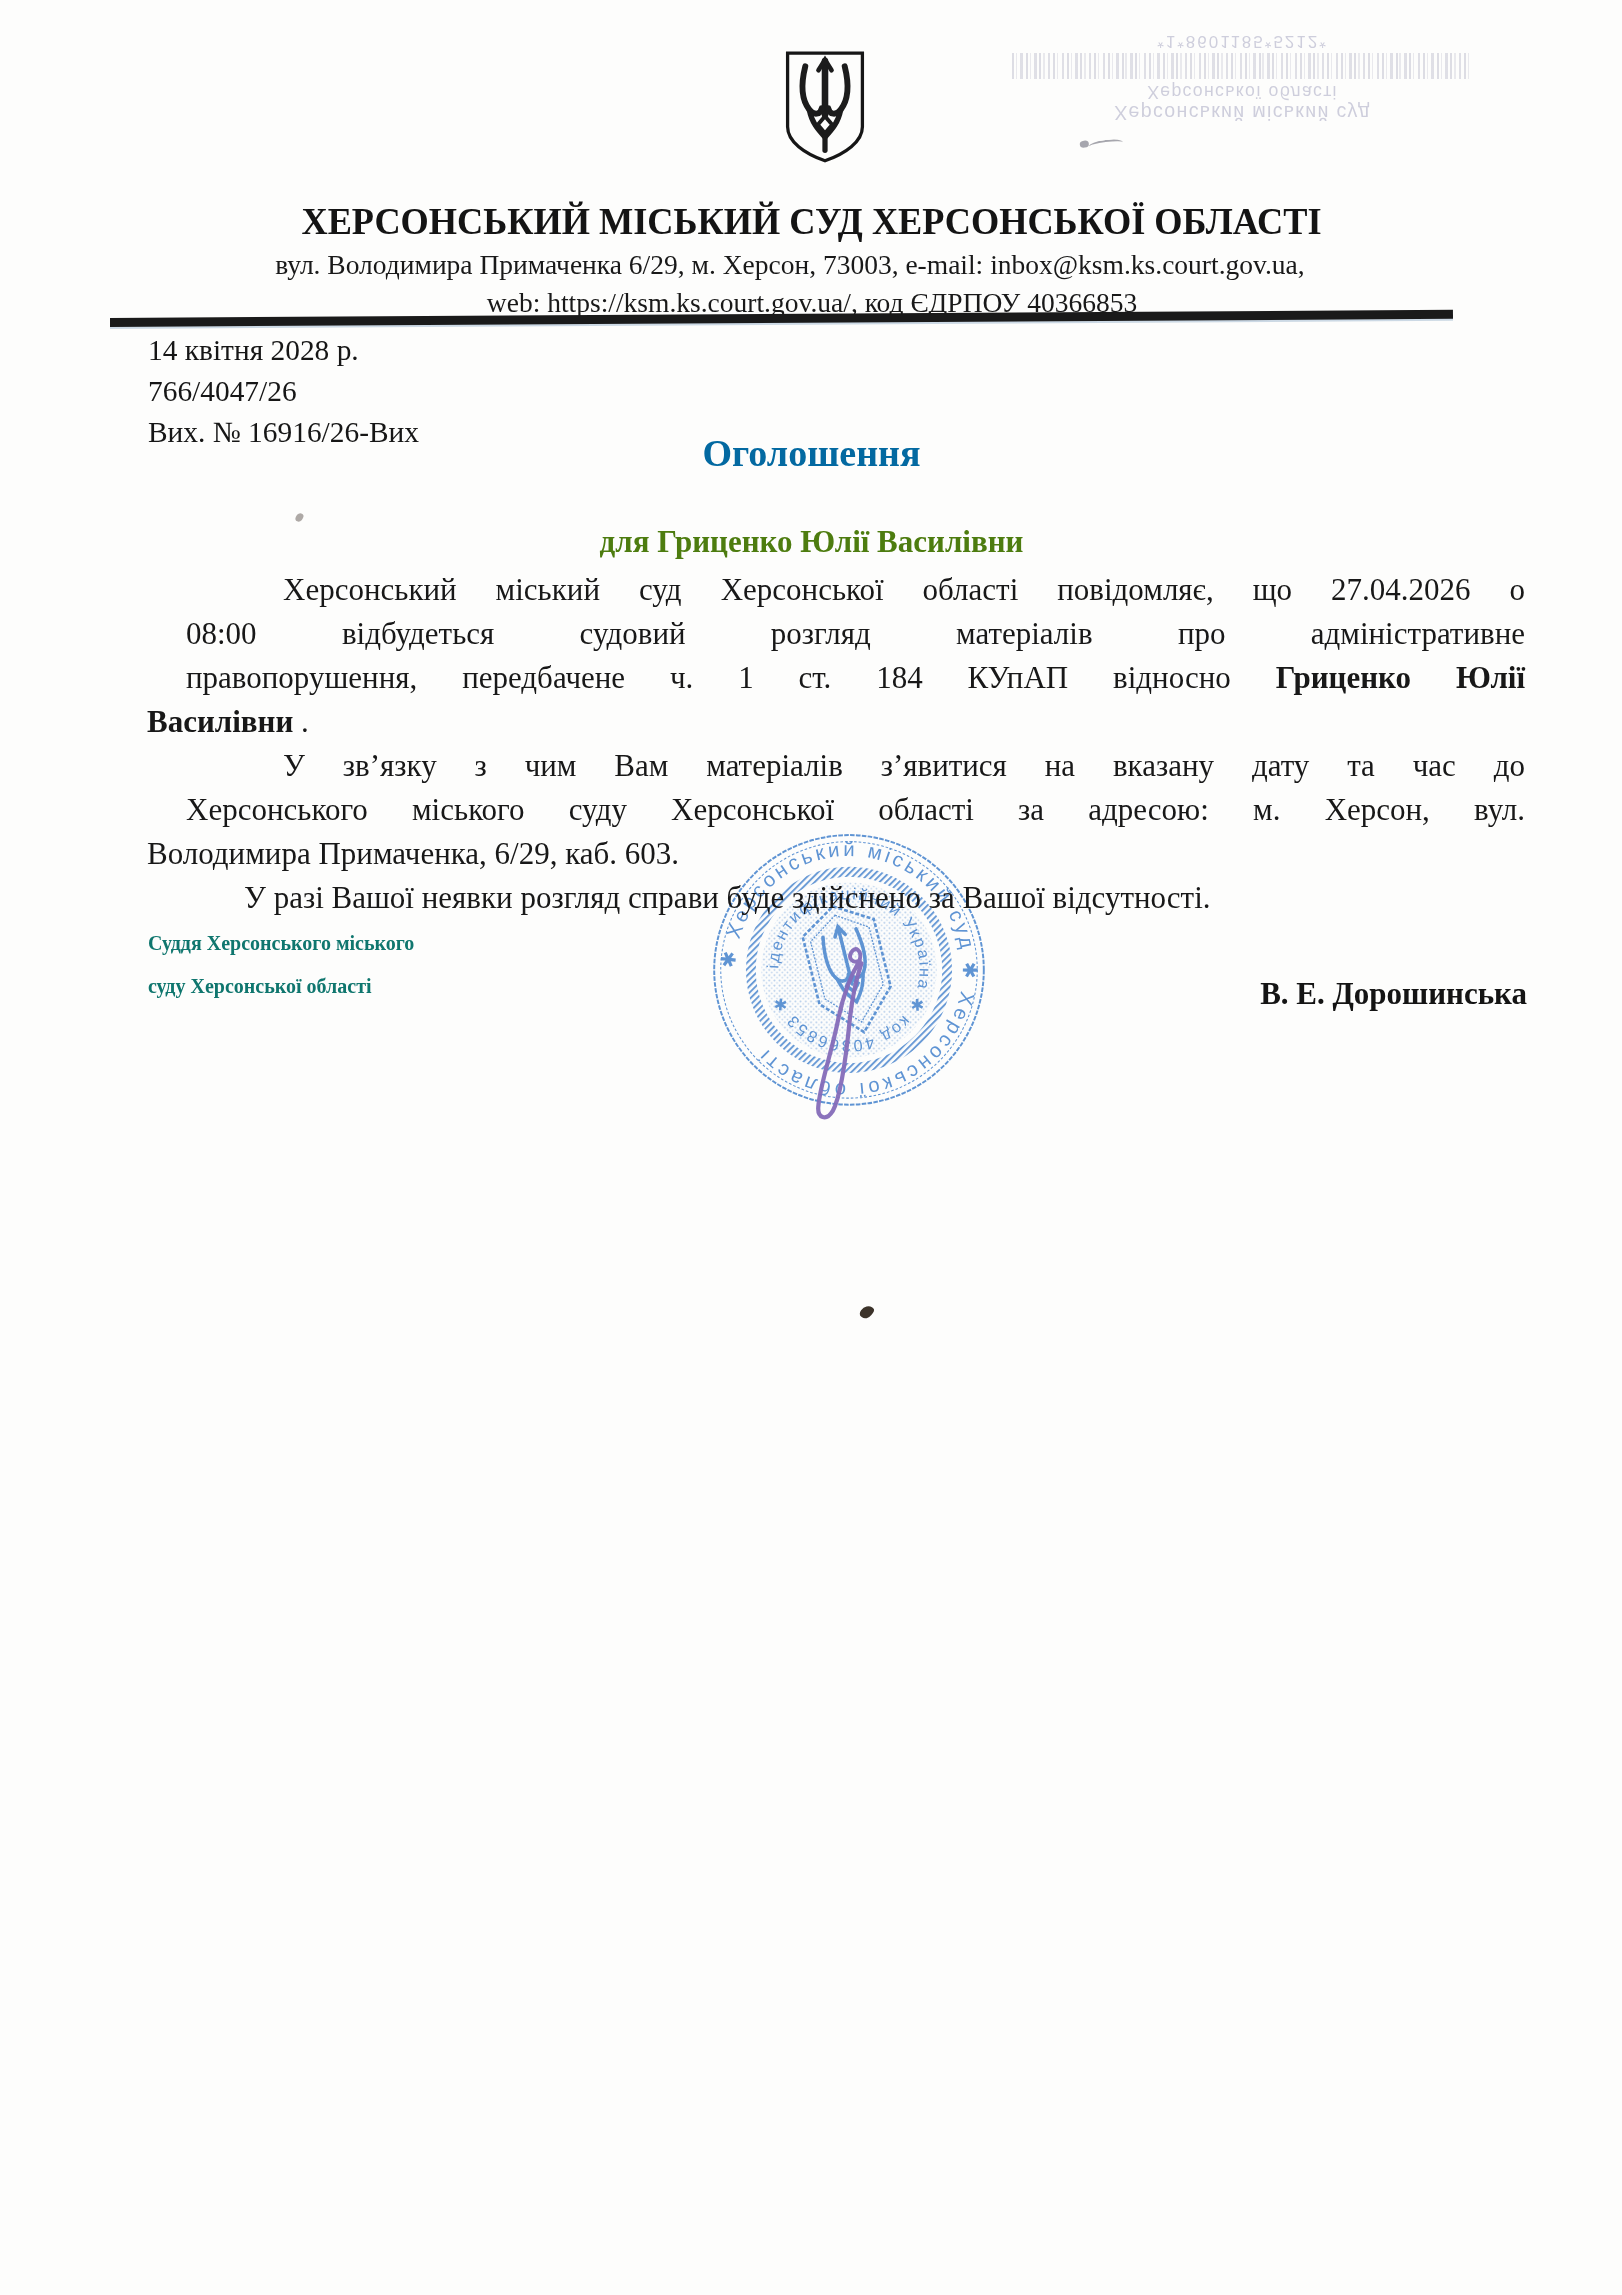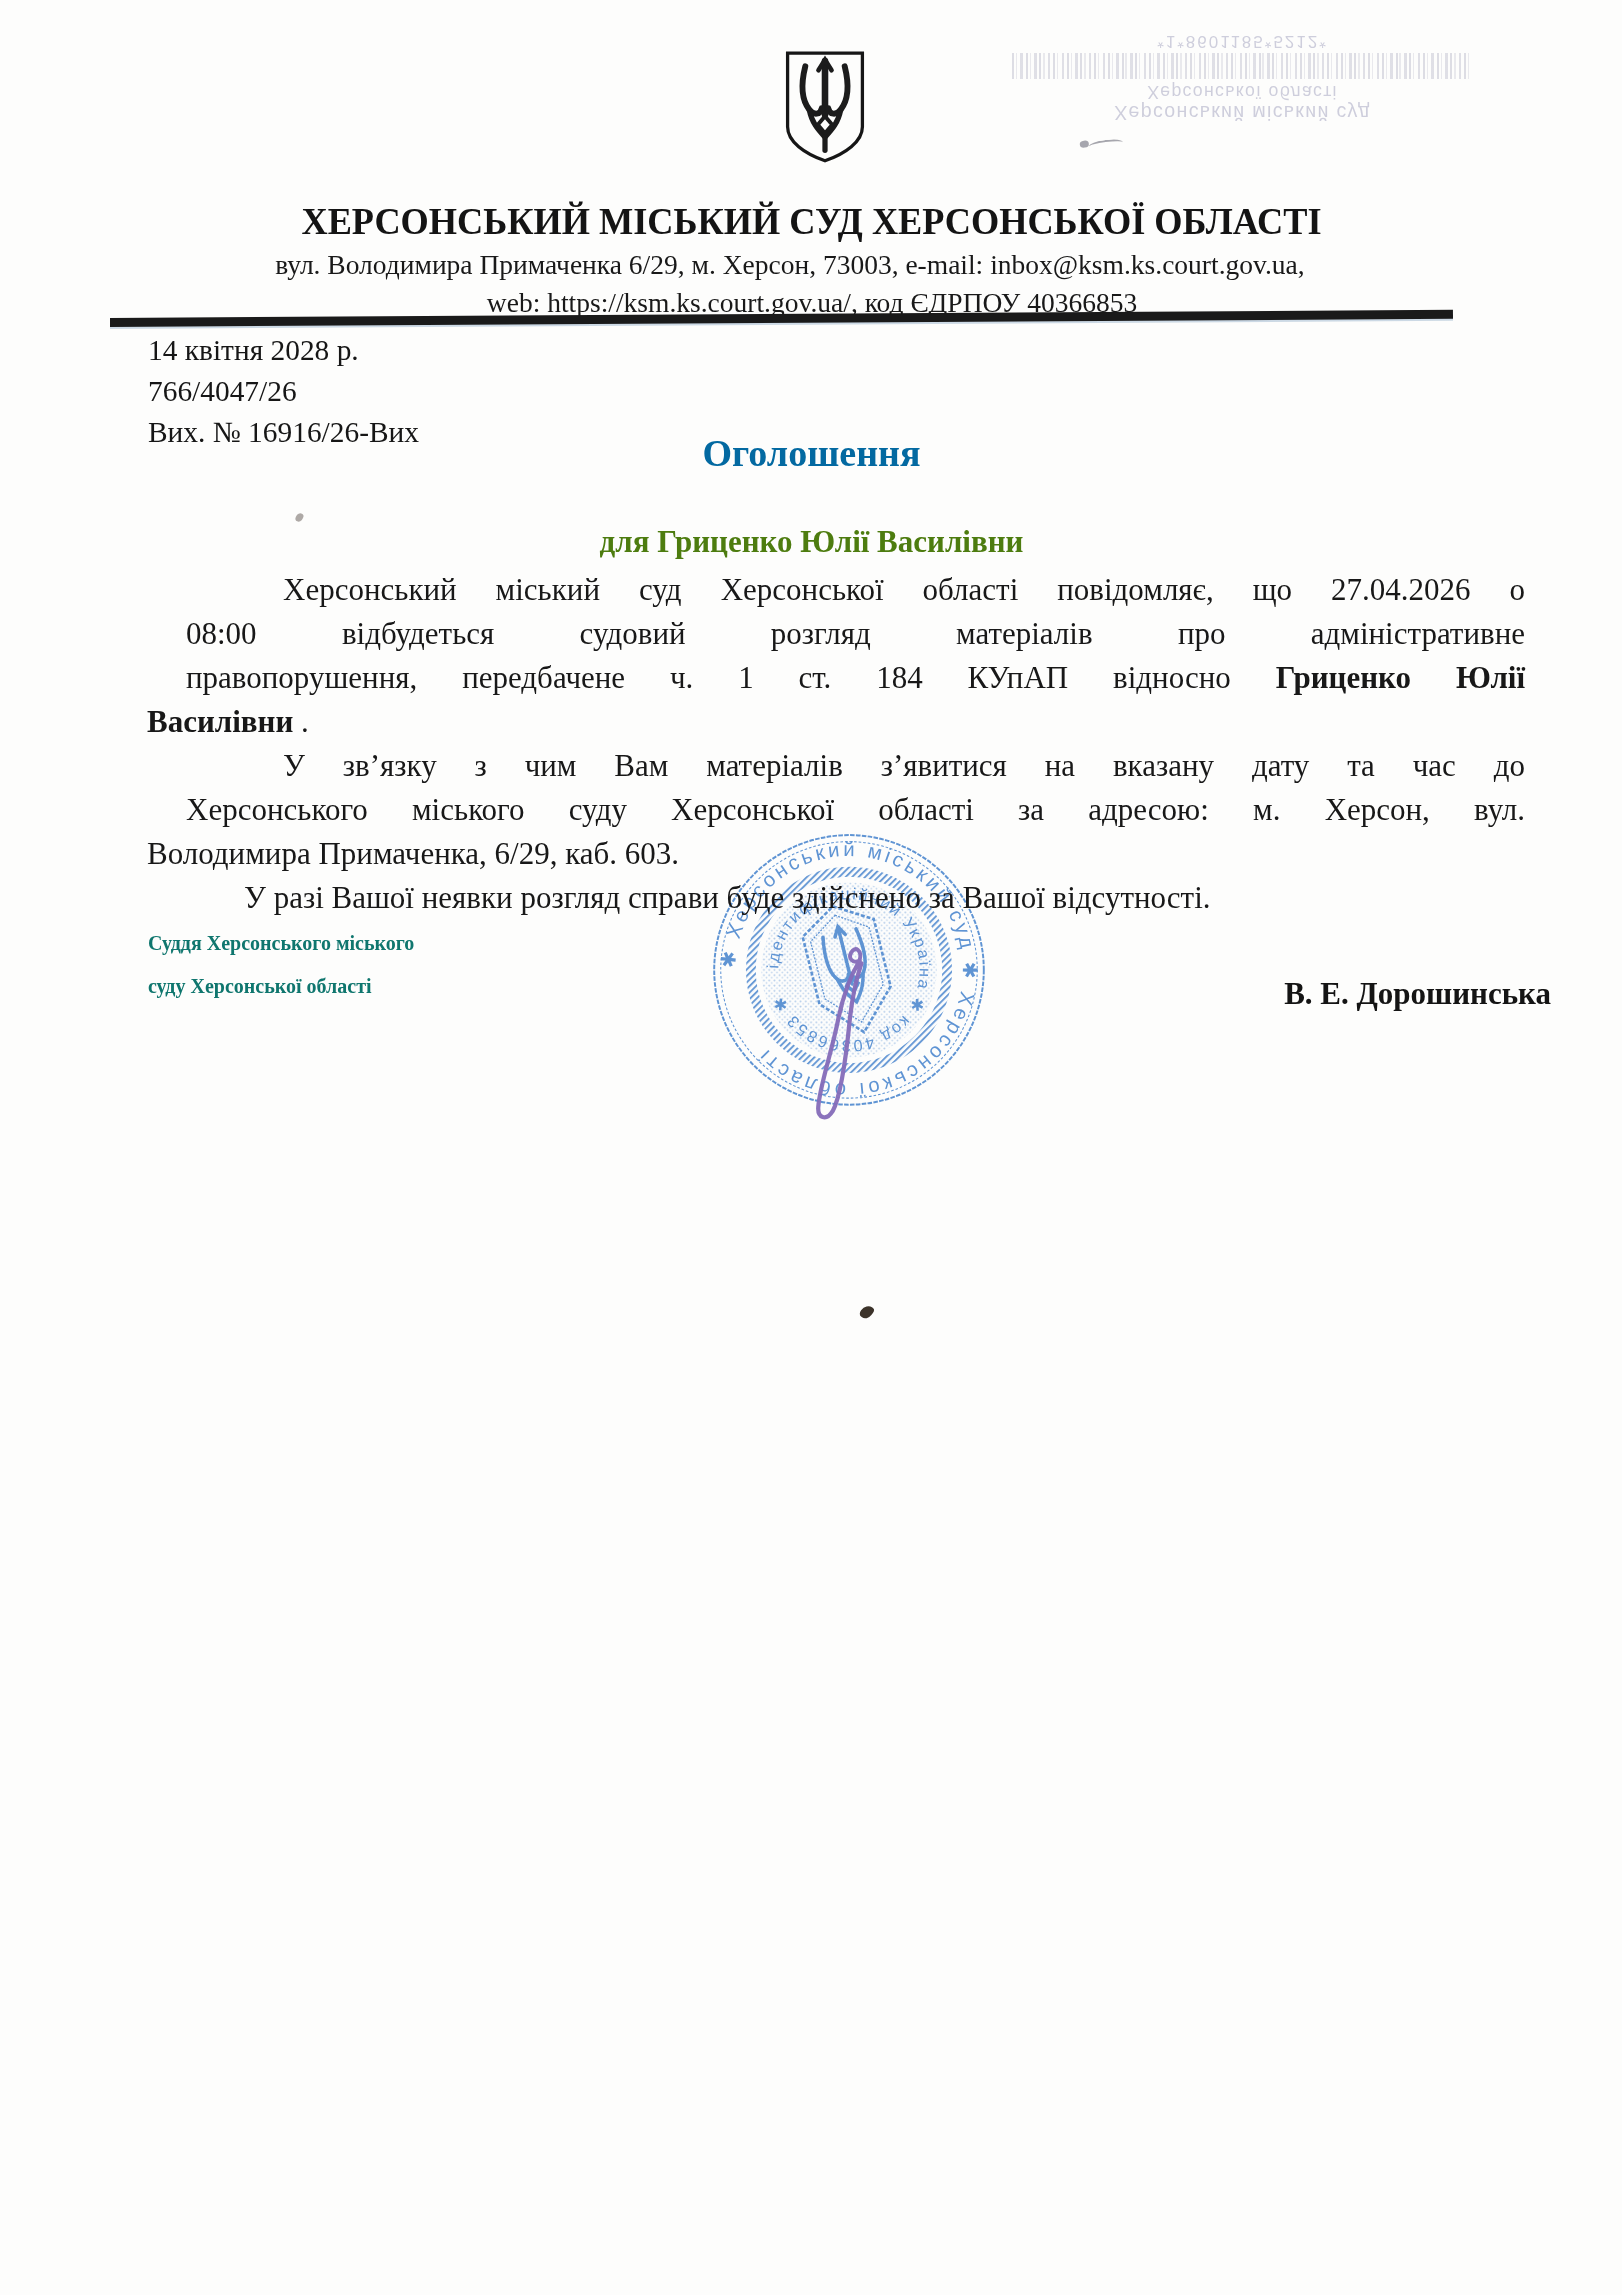--- a/index.html
+++ b/index.html
@@ -45,21 +45,21 @@
   .bline{height:44px;white-space:nowrap;}
   .jline{text-align:justify;text-align-last:justify;white-space:normal;margin-left:39px;}
   .indent{padding-left:97px;}
   .indent.jline{padding-left:0;text-indent:97px;}
   
   .sig-left{
     position:absolute;left:148px;top:922px;
     font-weight:bold;font-size:20px;line-height:43px;color:#0f766e;z-index:3;
   }
   .sig-name{
-    position:absolute;right:72px;top:976px;
+    position:absolute;right:96px;top:976px;
     font-weight:bold;font-size:31px;color:#141414;z-index:3;
   }
   
   .stamp{
     position:absolute;left:705px;top:822px;width:288px;height:301px;
     z-index:2;mix-blend-mode:multiply;opacity:.92;
   }
   
   .bleed{
     position:absolute;left:1008px;top:25px;width:469px;height:98px;

